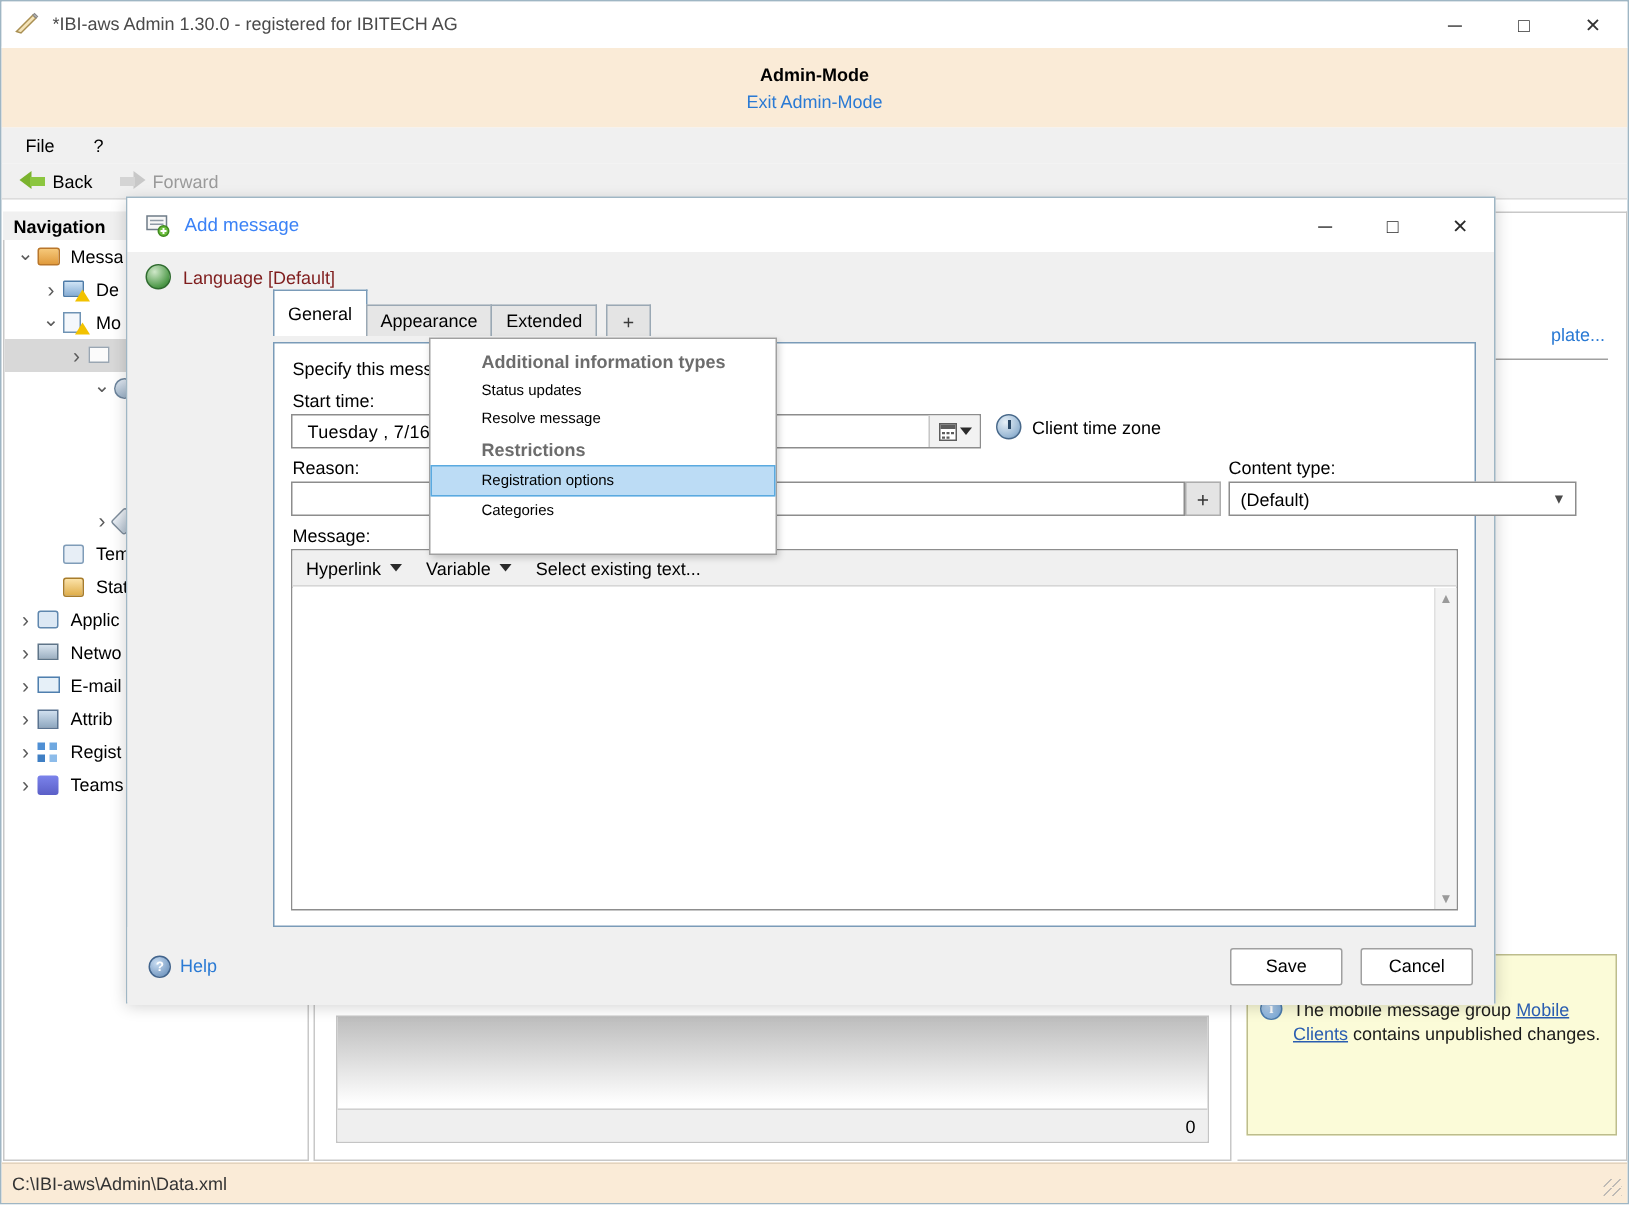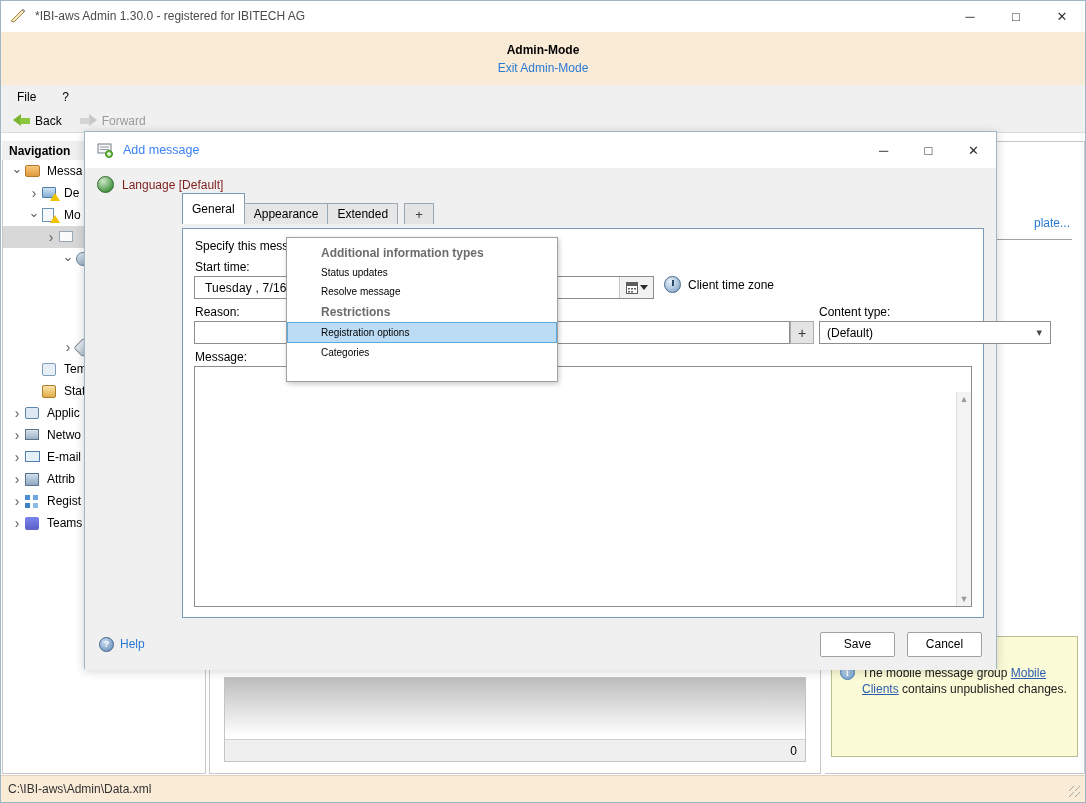--- a/index.html
+++ b/index.html
@@ -330,25 +330,24 @@
   .help-text { color: #2a7ad4; font-size: 12px; }
   .dlg-btns { margin-left: auto; display: flex; gap: 12px; margin-right: 14px; }
   .dbtn {
     width: 75px; height: 25px; background: #ffffff; border: 1px solid #a0a0a0;
     border-radius: 2px; font-size: 12px; color: #000; cursor: pointer;
     display: flex; align-items: center; justify-content: center;
   }
 
   
   .menu-pop {
-    position: absolute; left: 285px; top: 224px; width: 272px; height: 145px;
+    position: absolute; left: 285px; top: 224px; width: 232px; height: 145px;
     background: #ffffff; border: 1px solid #a0a0a0; z-index: 50;
     box-shadow: 1px 2px 5px rgba(0,0,0,0.22);
     padding-top: 4px;
-    margin-top: 12px;
   }
   .menu-hdr {
     font-size: 12px; font-weight: bold; color: #6c6c6c; padding: 4px 0 3px 34px;
   }
   .menu-item {
     font-size: 10px; color: #000; padding: 4px 0 4px 34px; cursor: pointer;
   }
   .menu-item.sel { background: #bcdcf5; border: 1px solid #5aaae0; padding-left: 33px; }
 </style>
 </head>
@@ -613,20 +612,33 @@
         <div class="reason-plus">+</div>
 
         <div class="fld-label ct-label">Content type:</div>
         <div class="ct-combo">
           <span>(Default)</span>
           <span class="chev-sm">▾</span>
         </div>
 
         <div class="fld-label msg-label">Message:</div>
         <div class="editor">
+          <div class="ed-toolbar">
+            <span class="ed-tb-item">
+              <span>Hyperlink</span>
+              <span class="tri"></span>
+            </span>
+            <span class="ed-tb-item">
+              <span>Variable</span>
+              <span class="tri"></span>
+            </span>
+            <span class="ed-tb-item">
+              <span>Select existing text...</span>
+            </span>
+          </div>
           <div class="ed-area"></div>
           <div class="ed-scroll">
             <span class="sb-arrow">▲</span>
             <span class="sb-arrow">▼</span>
           </div>
         </div>
       </div>
 
       <div class="dlg-footer">
         <div class="help-link">

